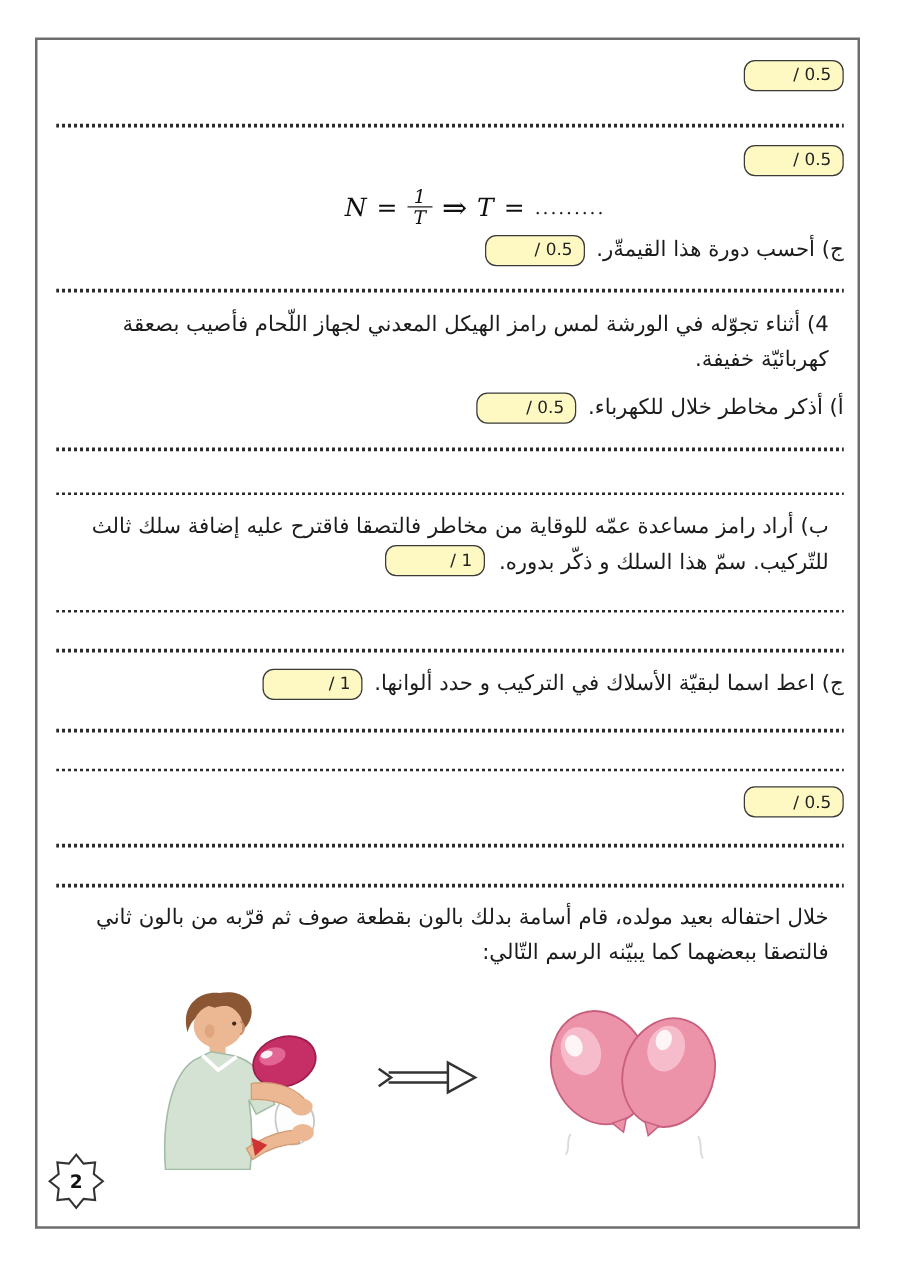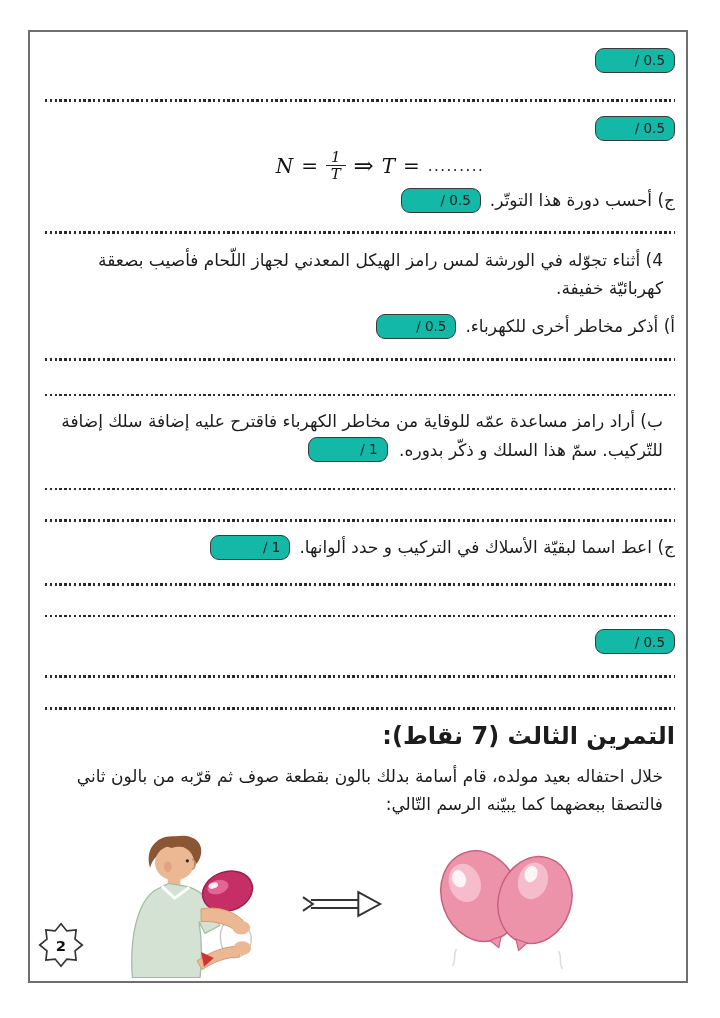--- a/index.html
+++ b/index.html
@@ -12,21 +12,21 @@
     border:2px solid #6e6e6e;box-sizing:border-box;
   }
   .content{
     position:absolute;left:45px;right:45px;top:38px;direction:rtl;text-align:right;
   }
   .qline{display:flex;direction:rtl;align-items:center;gap:9px;font-size:17px;line-height:1.5;}
   .qpara{margin:12px;font-size:17px;line-height:1.65;}
   .scorebox{
     display:inline-flex;align-items:center;justify-content:flex-end;direction:ltr;
     min-width:80px;height:25px;box-sizing:border-box;border:1.6px solid #3a3a3a;border-radius:9px;
-    padding:0 9px;font-size:13.5px;color:#222;background:#14b8a6;vertical-align:middle;
+    padding:0 9px;font-size:13.5px;color:#222;background:#fef9c3;vertical-align:middle;
   }
   .scorebox.inline{margin-right:6px;position:relative;top:-1px;}
   .dotline{
     height:2.6px;margin:0;
     background-image:repeating-linear-gradient(to right,#2b2b2b 0 2.3px,transparent 2.3px 4.8px);
   }
   .formula{
     display:flex;direction:ltr;justify-content:center;align-items:center;gap:8px;
     font-family:"DejaVu Serif",serif;font-style:italic;font-size:20px;color:#111;
     margin-left:40px;
@@ -69,42 +69,42 @@
         <span class="num">1</span>
         <span class="den">T</span>
       </span>
       <span class="f-imp">⇒</span>
       <span>T</span>
       <span>=</span>
       <span class="f-dots">.........</span>
     </div>
 
     <div class="qline" style="margin-top:5px">
-      <span>ج) أحسب دورة هذا التوتّر.</span>
+      <span>ج) أحسب دورة هذا القيمةّر.</span>
       <span class="scorebox">
           <span>/ 0.5</span>
         </span>
     </div>
 
     <div class="dotline" style="margin-top:18px"></div>
 
     <p class="qpara" style="margin-top:12px">4) أثناء تجوّله في الورشة لمس رامز الهيكل المعدني لجهاز اللّحام فأصيب بصعقة كهربائيّة خفيفة.</p>
 
     <div class="qline" style="margin-top:5px">
-      <span>أ) أذكر مخاطر أخرى للكهرباء.</span>
+      <span>أ) أذكر مخاطر خلال للكهرباء.</span>
       <span class="scorebox">
           <span>/ 0.5</span>
         </span>
     </div>
 
     <div class="dotline" style="margin-top:19px"></div>
     <div class="dotline" style="margin-top:33px"></div>
 
     <p class="qpara" style="margin-top:11px">
-      <span>ب) أراد رامز مساعدة عمّه للوقاية من مخاطر الكهرباء فاقترح عليه إضافة سلك إضافة للتّركيب. سمّ هذا السلك و ذكّر بدوره.</span>
+      <span>ب) أراد رامز مساعدة عمّه للوقاية من مخاطر فالتصقا فاقترح عليه إضافة سلك ثالث للتّركيب. سمّ هذا السلك و ذكّر بدوره.</span>
       <span class="scorebox inline">
           <span>/ 1</span>
         </span>
     </p>
 
     <div class="dotline" style="margin-top:24px"></div>
     <div class="dotline" style="margin-top:29px"></div>
 
     <div class="qline" style="margin-top:13px">
       <span>ج) اعط اسما لبقيّة الأسلاك في التركيب و حدد ألوانها.</span>
@@ -118,21 +118,20 @@
 
     <div class="qline" style="margin-top:12px">
       <span class="scorebox">
           <span>/ 0.5</span>
         </span>
     </div>
 
     <div class="dotline" style="margin-top:21px"></div>
     <div class="dotline" style="margin-top:29px"></div>
 
-    <h2 class="ex3-title" style="margin-top:10px">التمرين الثالث (7 نقاط):</h2>
 
     <p class="qpara" style="margin-top:10px">خلال احتفاله بعيد مولده، قام أسامة بدلك بالون بقطعة صوف ثم قرّبه من بالون ثاني فالتصقا ببعضهما كما يبيّنه الرسم التّالي:</p>
 
     <div class="figure-row">
 
       <svg width="152" height="148" viewBox="0 0 155 150">
 
         <path d="M48,38 C42,18 56,4 74,6 C92,3 102,12 100,24 C99,30 96,34 92,37 C88,27 80,23 72,25 C62,20 52,24 48,38 Z" fill="#8a5633"></path>
 
         <ellipse cx="73" cy="33" rx="20" ry="18" fill="#ecb793"></ellipse>

